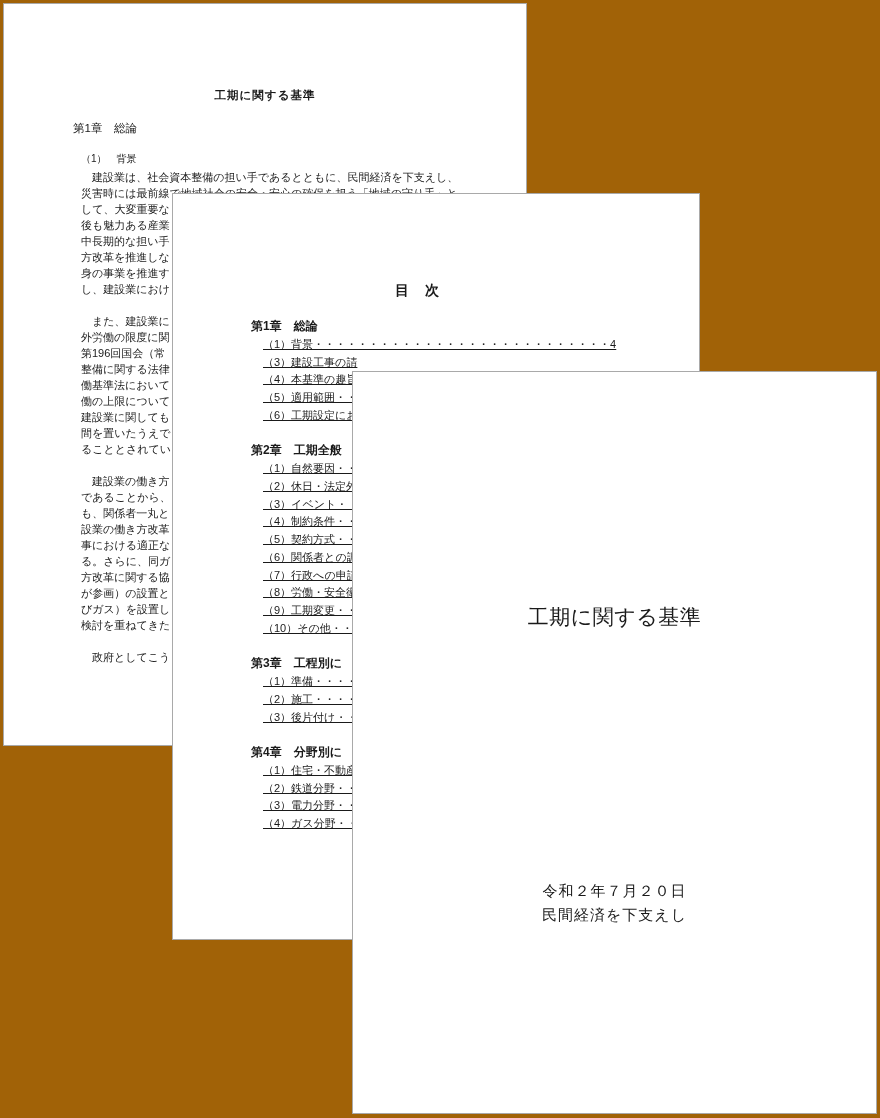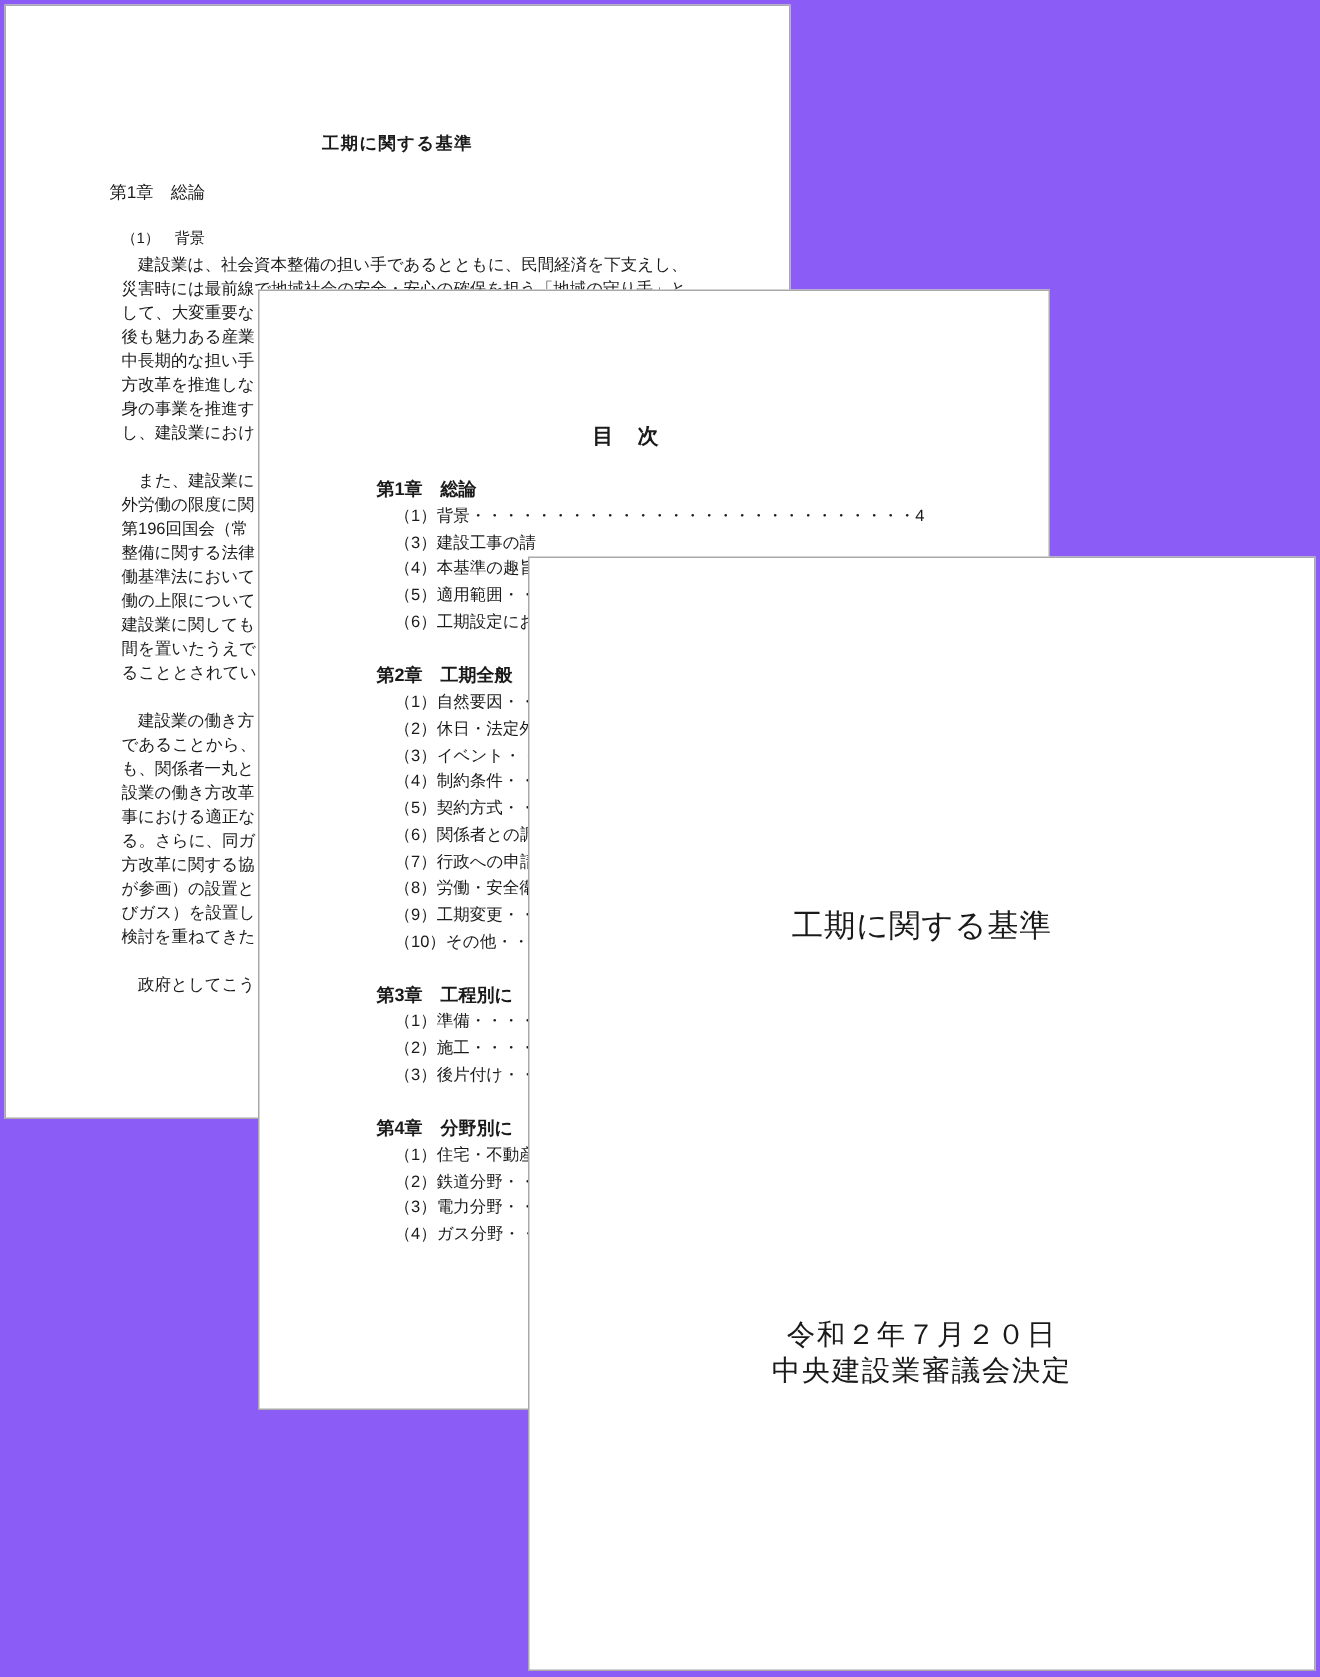--- a/index.html
+++ b/index.html
@@ -1,18 +1,18 @@
 <!DOCTYPE html>
 <html><head>
 <meta charset="utf-8">
 <style>
   html,body{margin:0;padding:0;background:#ffffff;}
   #canvas{
     position:relative;width:880px;height:1118px;overflow:hidden;
-    background:#8b5cf6;
+    background:#a16207;
     font-family:"Liberation Sans","DejaVu Sans",sans-serif;
     color:#1a1a1a;
   }
   .page{
     position:absolute;background:#ffffff;border:1px solid #a9a9a9;
     overflow:hidden;box-sizing:border-box;
   }
   #page1{left:3px;top:3px;width:524px;height:743px;z-index:1;}
   #page2{left:172px;top:193px;width:528px;height:747px;z-index:2;}
   #page3{left:352px;top:371px;width:525px;height:743px;z-index:3;}
@@ -24,28 +24,28 @@
   .p1-section{position:absolute;left:77px;top:148px;font-size:10px;white-space:pre;}
   .p1-body{position:absolute;left:77px;top:165px;font-size:11px;}
   .p1-line{height:16px;line-height:16px;white-space:pre;}
 
   
   .p2-heading{position:absolute;left:222px;top:88px;font-size:14px;font-weight:bold;
     white-space:pre;letter-spacing:1px;}
   .p2-toc{position:absolute;left:78px;top:124px;font-size:11px;}
   .toc-section{margin:0 0 17.76px 0;}
   .toc-header{height:17.76px;line-height:17.76px;font-size:12px;font-weight:bold;white-space:pre;}
-  .toc-items{padding-left:12px;}
+  .toc-items{padding-left:12px;text-decoration:underline;}
   .toc-line{height:17.76px;line-height:17.76px;white-space:pre;}
 
   
   .p3-title{position:absolute;left:0;top:231px;width:100%;text-align:center;
     font-size:21px;letter-spacing:0.5px;white-space:pre;}
   .p3-date{position:absolute;left:0;top:507px;width:100%;text-align:center;
-    font-size:19px;letter-spacing:1px;}
+    font-size:15px;letter-spacing:1px;}
   .p3-date-line{height:24px;line-height:24px;white-space:pre;}
 </style>
 </head>
 <body>
 
 <div id="canvas">
 
   <div class="page" id="page1">
     <div class="p1-title">工期に関する基準</div>
     <div class="p1-chapter">第1章　総論</div>
@@ -188,17 +188,17 @@
               <div class="toc-line">（4）ガス分野・・</div>
             </div>
         </div>
       </div>
   </div>
 
   <div class="page" id="page3">
     <div class="p3-title">工期に関する基準</div>
     <div class="p3-date">
       <div class="p3-date-line">令和２年７月２０日</div>
-      <div class="p3-date-line">中央建設業審議会決定</div>
+      <div class="p3-date-line">民間経済を下支えし</div>
     </div>
   </div>
 
 </div>
 
 </body></html>

